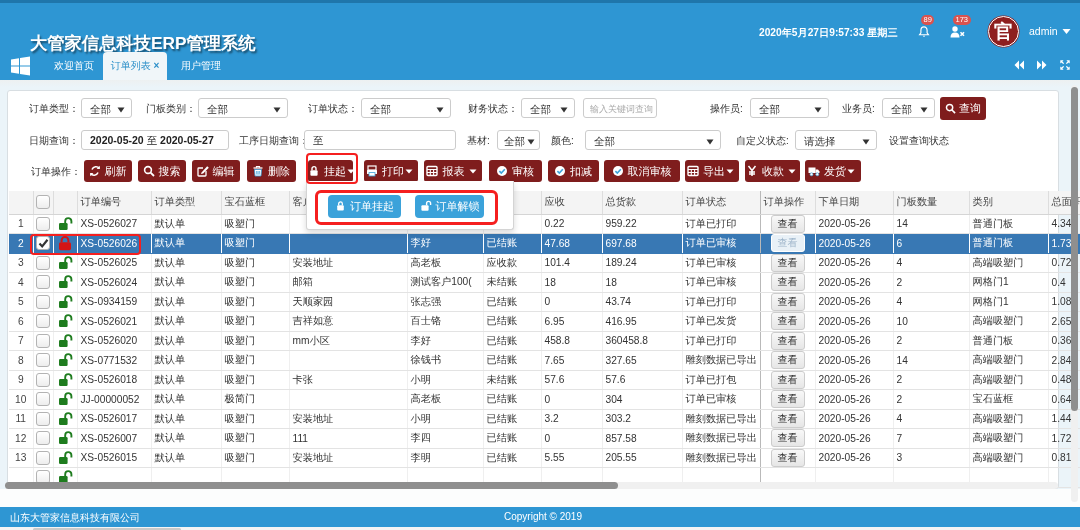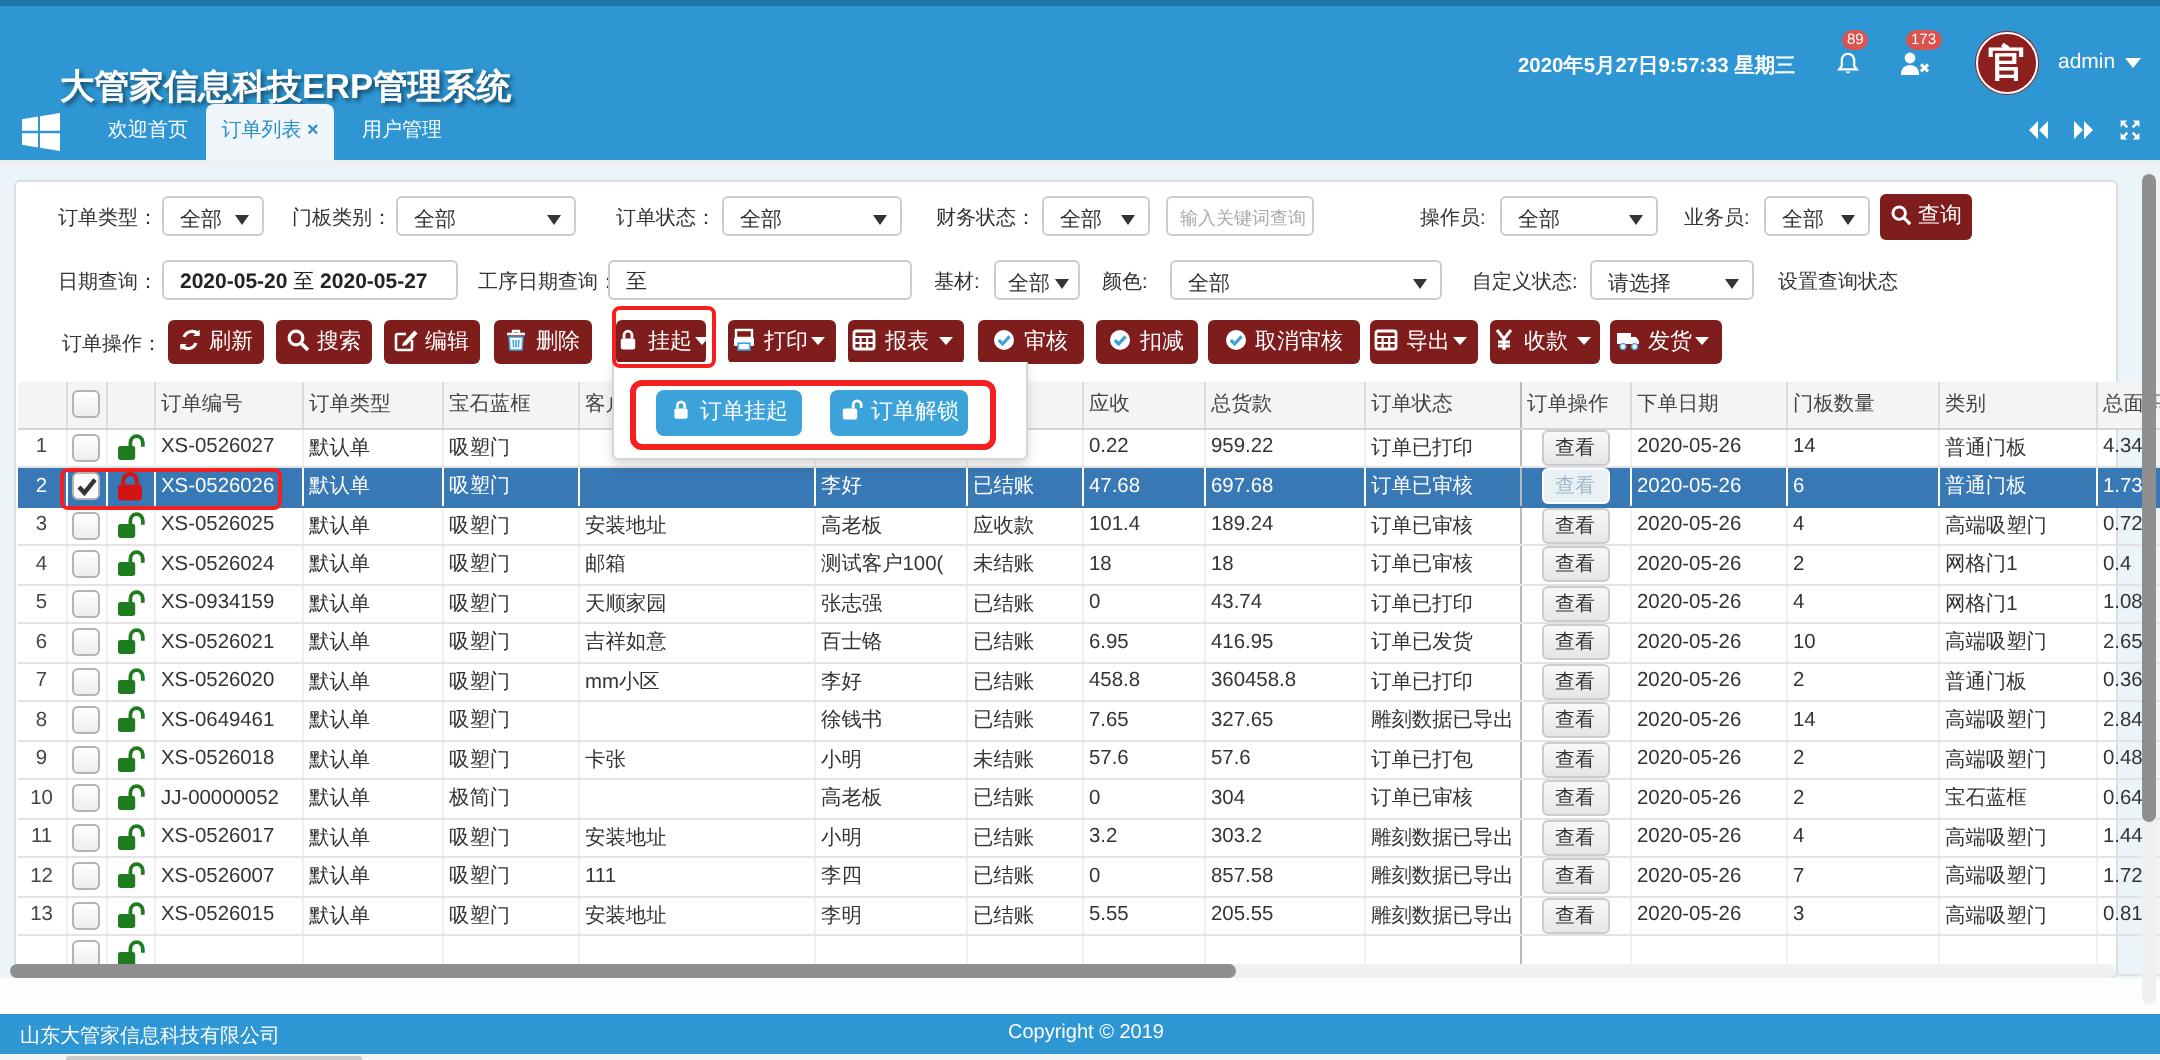--- a/index.html
+++ b/index.html
@@ -478,21 +478,21 @@
                 <td>普通门板</td>
                 <td>0.36</td>
               </tr>
 <tr>
                 <td class="c-num">8</td>
                 <td class="c-cb"><span class="cb"></span></td>
                 <td class="c-lock"><svg width="15" height="14" viewBox="0 0 15 14">
                     <rect x="1" y="6" width="8.6" height="7" rx="1.2" fill="#1e7c1e"></rect>
                     <path d="M7.2 6 L7.2 4.2 A3.1 3.1 0 0 1 13.4 4.2 L13.4 6.4" fill="none" stroke="#1e7c1e" stroke-width="1.9"></path>
                   </svg></td>
-                <td>XS-0649461</td>
+                <td>XS-0771532</td>
                 <td>默认单</td>
                 <td>吸塑门</td>
                 <td></td>
                 <td>徐钱书</td>
                 <td>已结账</td>
                 <td>7.65</td>
                 <td>327.65</td>
                 <td>雕刻数据已导出</td>
                 <td class="c-op"><span class="viewbtn">查看</span></td>
                 <td>2020-05-26</td>

